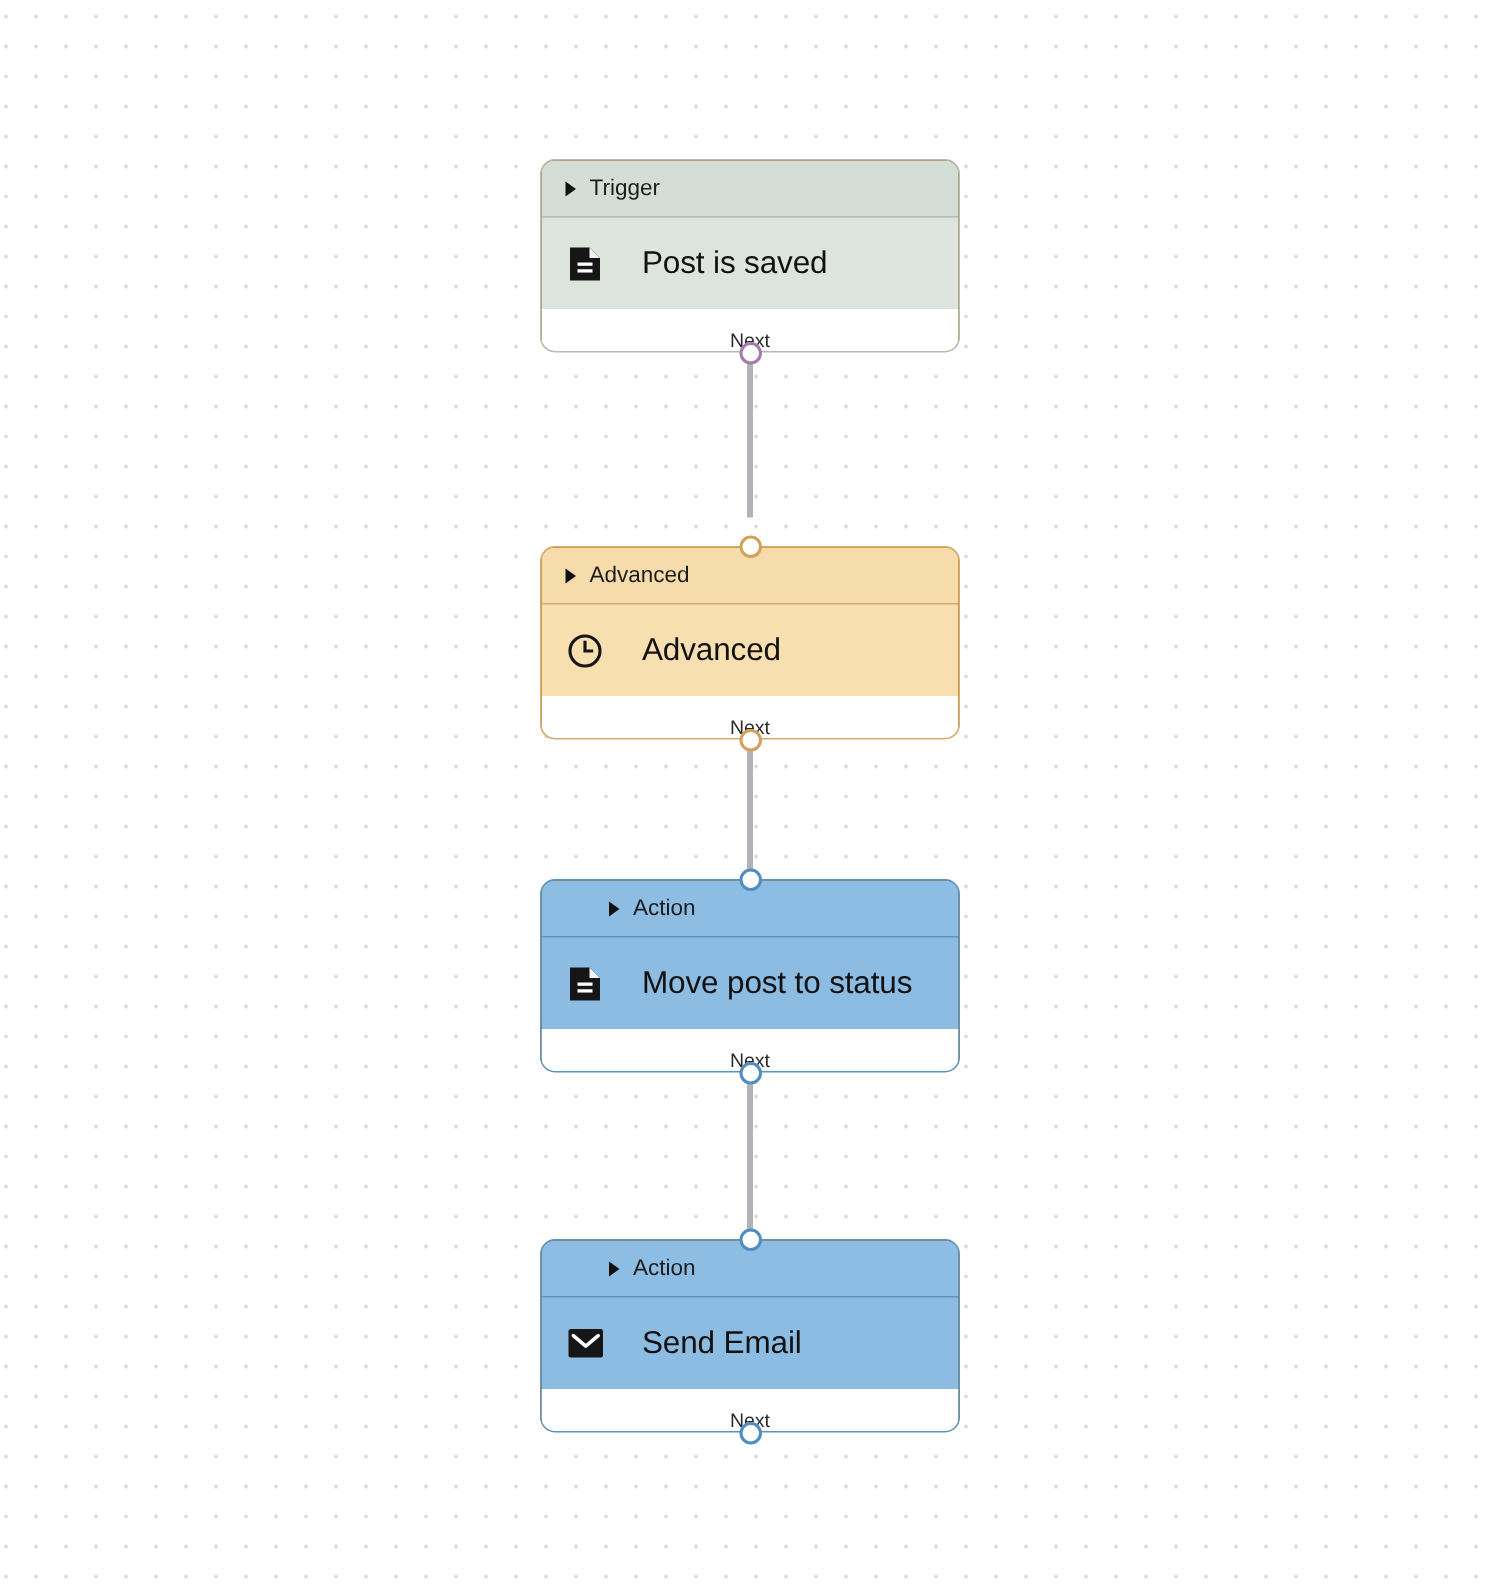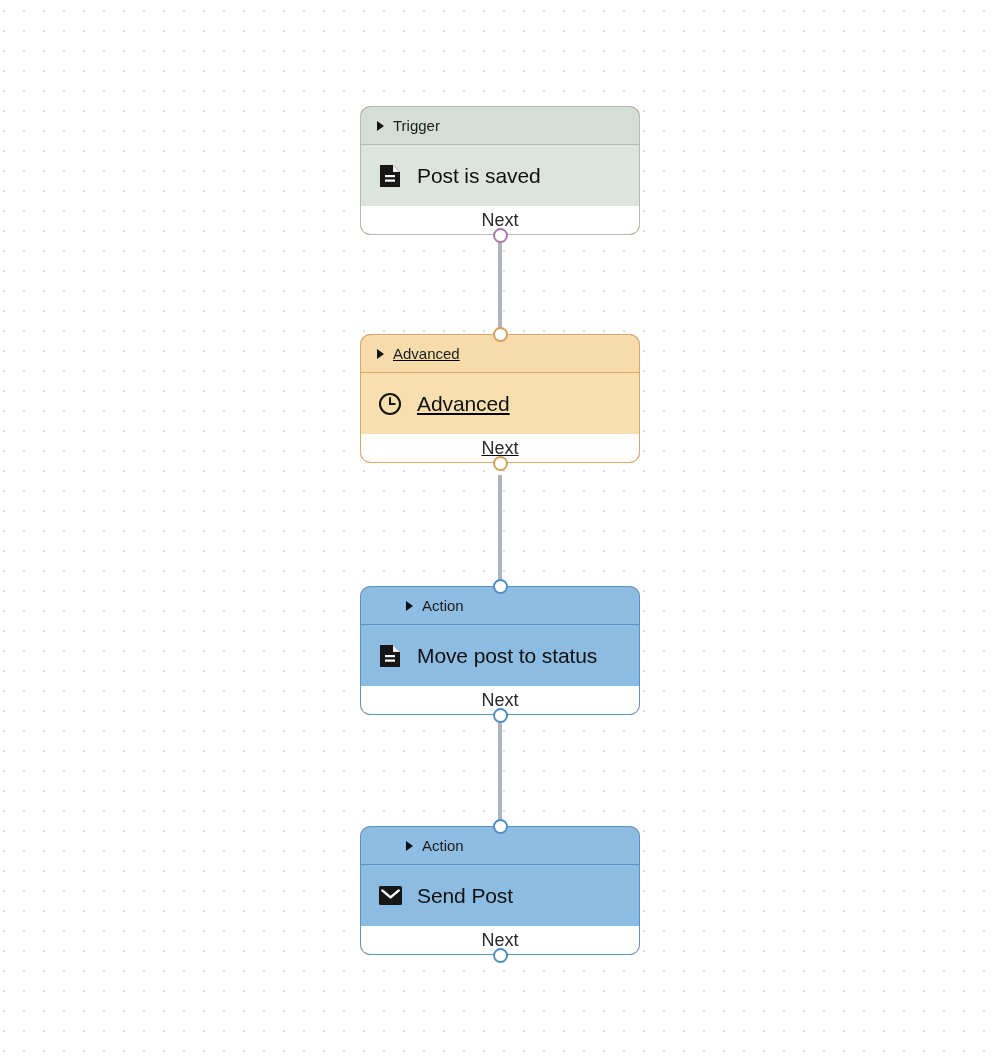--- a/index.html
+++ b/index.html
@@ -74,20 +74,21 @@
     margin-right: 9px;
     flex: 0 0 auto;
   }
 
   .node-body {
     height: 61px;
     display: flex;
     align-items: center;
     padding: 0 16px;
     box-sizing: border-box;
+    gap: 11px;
   }
 
   .node-icon {
     width: 26px;
     height: 26px;
     flex: 0 0 auto;
     display: flex;
     align-items: center;
     justify-content: center;
     margin-right: 14px;
@@ -97,23 +98,23 @@
     font-size: 21px;
     color: #111111;
     letter-spacing: -0.1px;
     white-space: nowrap;
   }
 
   .node-footer {
     height: 28px;
     background: #ffffff;
     display: flex;
-    align-items: center;
+    align-items: flex-end;
     justify-content: center;
-    font-size: 18px;
+    font-size: 13px;
     color: #2b2b2b;
     box-sizing: border-box;
     padding-top: 1px;
   }
 
   
   .port {
     position: absolute;
     left: 50%;
     width: 15px;
@@ -175,21 +176,21 @@
         </span>
         <span class="node-title">Post is saved</span>
       </div>
       <div class="node-footer">
         <span>Next</span>
       </div>
     </div>
     <div class="port out"></div>
   </div>
 
-  <div class="node theme-advanced" style="left:360px; top:334px;text-decoration:underline;">
+  <div class="node theme-advanced" style="left:360px; top:364px;">
     <div class="node-inner">
       <div class="node-header">
         <span class="caret"></span>
         <span>Advanced</span>
       </div>
       <div class="node-body">
         <span class="node-icon">
           <svg width="24" height="24" viewBox="0 0 24 24">
             <circle cx="12" cy="12" r="10" fill="none" stroke="#161616" stroke-width="2.1"></circle>
             <path d="M12 6.2 V12 H16.4" fill="none" stroke="#161616" stroke-width="2.1" stroke-linecap="square"></path>
@@ -236,21 +237,21 @@
         <span class="caret"></span>
         <span>Action</span>
       </div>
       <div class="node-body">
         <span class="node-icon">
           <svg width="25" height="21" viewBox="0 0 25 21">
             <rect x="1" y="1" width="23" height="19" rx="1.5" fill="#161616"></rect>
             <path d="M4.2 5.4 L12.5 12.4 L20.8 5.4" fill="none" stroke="#ffffff" stroke-width="2.4" stroke-linecap="round" stroke-linejoin="round"></path>
           </svg>
         </span>
-        <span class="node-title">Send Post</span>
+        <span class="node-title">Send Email</span>
       </div>
       <div class="node-footer">
         <span>Next</span>
       </div>
     </div>
     <div class="port in"></div>
     <div class="port out"></div>
   </div>
 
 </div>

